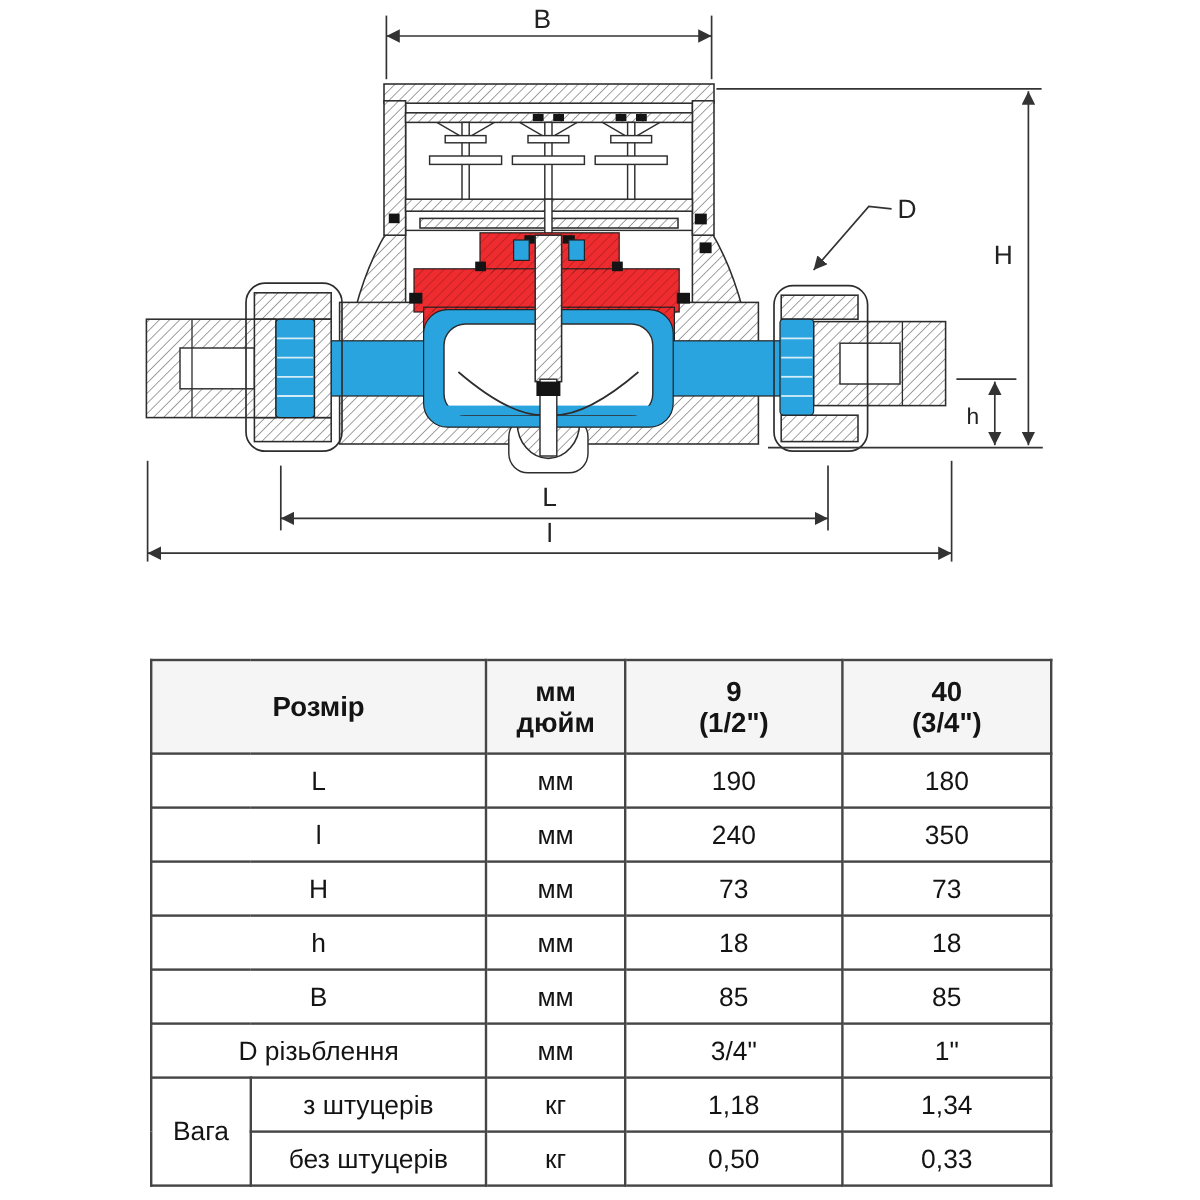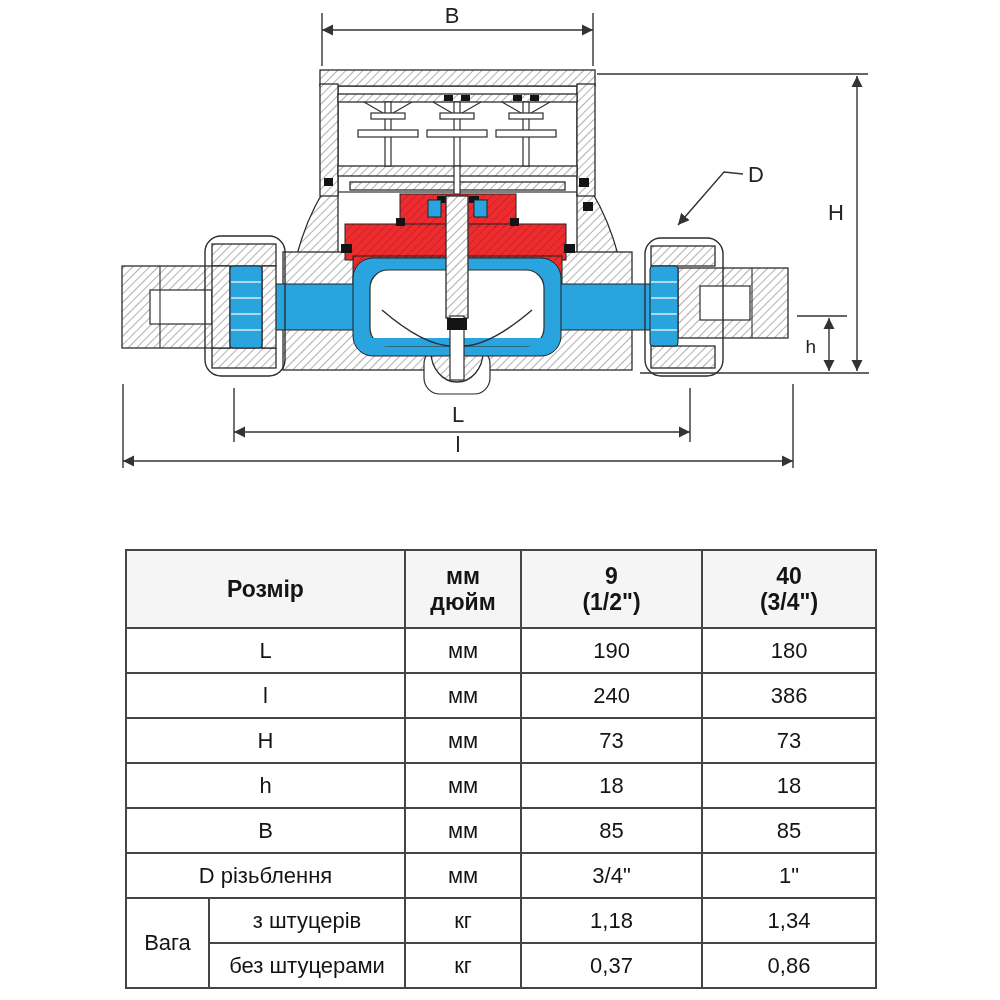--- a/index.html
+++ b/index.html
@@ -222,21 +222,21 @@
       <tr>
         <td colspan="2">L</td>
         <td>мм</td>
         <td>190</td>
         <td>180</td>
       </tr>
       <tr>
         <td colspan="2">l</td>
         <td>мм</td>
         <td>240</td>
-        <td>386</td>
+        <td>350</td>
       </tr>
       <tr>
         <td colspan="2">H</td>
         <td>мм</td>
         <td>73</td>
         <td>73</td>
       </tr>
       <tr>
         <td colspan="2">h</td>
         <td>мм</td>
@@ -256,20 +256,20 @@
         <td>1"</td>
       </tr>
       <tr>
         <td rowspan="2">Вага</td>
         <td>з штуцерів</td>
         <td>кг</td>
         <td>1,18</td>
         <td>1,34</td>
       </tr>
       <tr>
-        <td>без штуцерами</td>
+        <td>без штуцерів</td>
         <td>кг</td>
-        <td>0,37</td>
-        <td>0,86</td>
+        <td>0,50</td>
+        <td>0,33</td>
       </tr>
     </tbody>
   </table>
 </div>
 
 </body></html>

